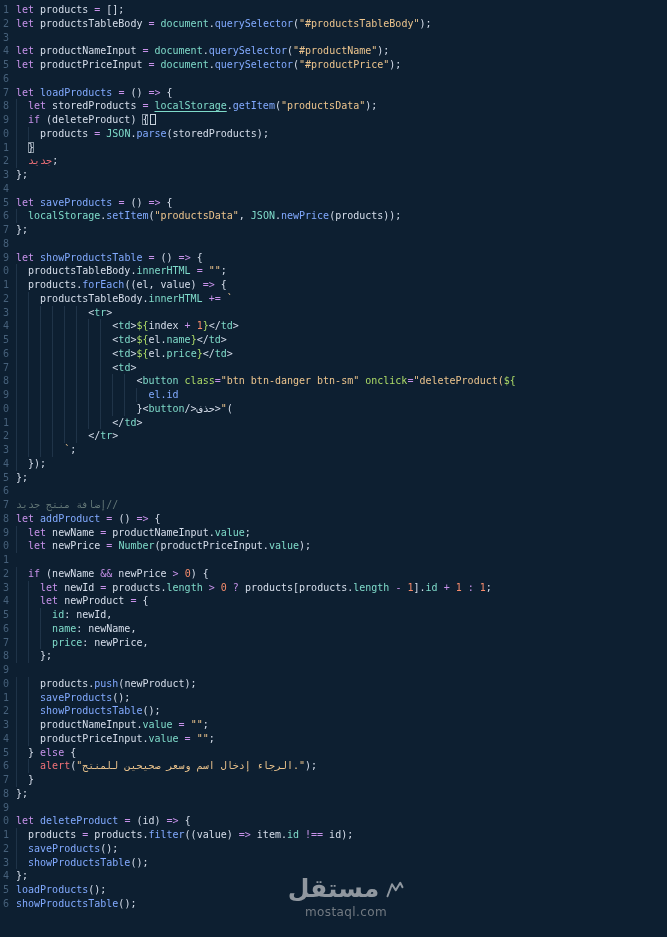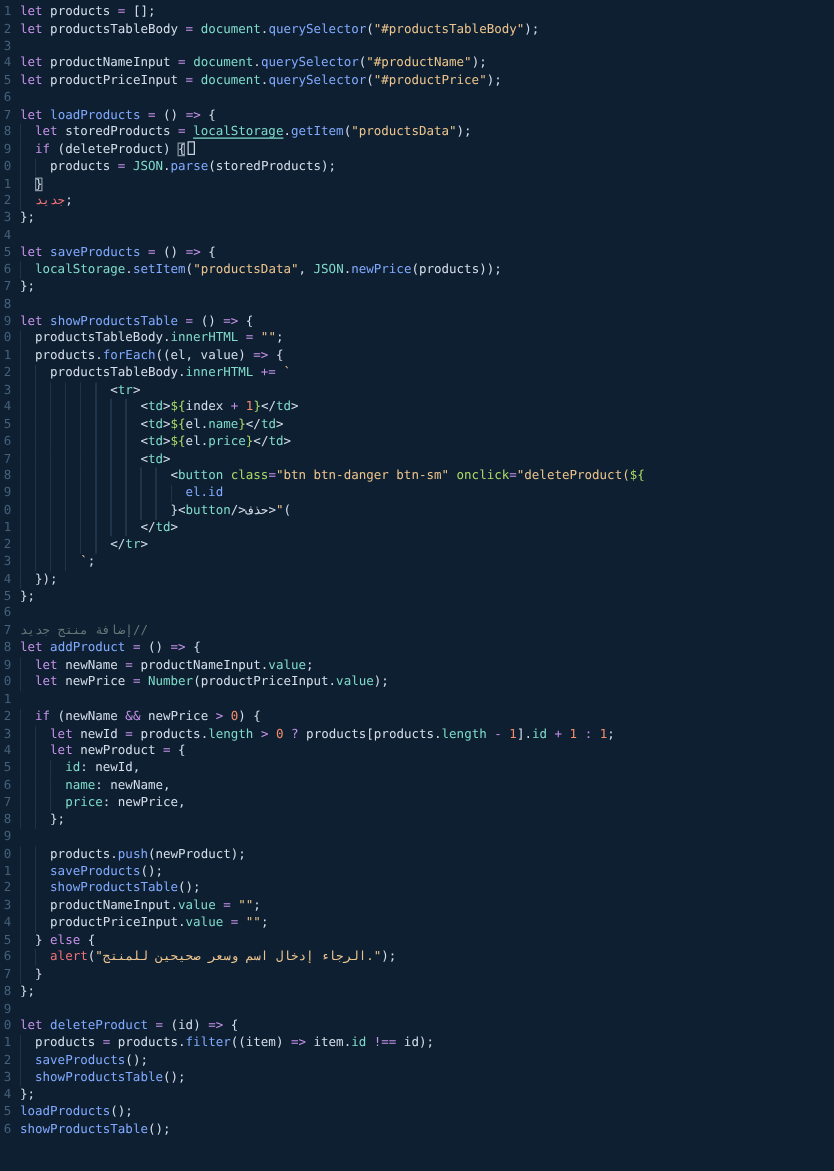--- a/index.html
+++ b/index.html
@@ -272,21 +272,21 @@
       <div class="line">
         <span class="gutter">9</span>
         <span class="code"></span>
       </div>
       <div class="line">
         <span class="gutter">0</span>
         <span class="code"><span class="k">let</span><span class="t"> </span><span class="fn">deleteProduct</span><span class="t"> </span><span class="o">=</span><span class="t"> (id) </span><span class="o">=&gt;</span><span class="t"> {</span></span>
       </div>
       <div class="line">
         <span class="gutter">1</span>
-        <span class="code"><span class="ind" style="width: 2ch;"></span><span class="t">products </span><span class="o">=</span><span class="t"> products.</span><span class="fn">filter</span><span class="t">((item) </span><span class="o">=&gt;</span><span class="t"> item.</span><span class="bi">id</span><span class="t"> </span><span class="o">!==</span><span class="t"> id);</span></span>
+        <span class="code"><span class="ind" style="width: 2ch;"></span><span class="t">products </span><span class="o">=</span><span class="t"> products.</span><span class="fn">filter</span><span class="t">((value) </span><span class="o">=&gt;</span><span class="t"> item.</span><span class="bi">id</span><span class="t"> </span><span class="o">!==</span><span class="t"> id);</span></span>
       </div>
       <div class="line">
         <span class="gutter">2</span>
         <span class="code"><span class="ind" style="width: 2ch;"></span><span class="fn">saveProducts</span><span class="t">();</span></span>
       </div>
       <div class="line">
         <span class="gutter">3</span>
         <span class="code"><span class="ind" style="width: 2ch;"></span><span class="fn">showProductsTable</span><span class="t">();</span></span>
       </div>
       <div class="line">
@@ -296,13 +296,24 @@
       <div class="line">
         <span class="gutter">5</span>
         <span class="code"><span class="fn">loadProducts</span><span class="t">();</span></span>
       </div>
       <div class="line">
         <span class="gutter">6</span>
         <span class="code"><span class="fn">showProductsTable</span><span class="t">();</span></span>
       </div>
     </div>
 
+  <div class="watermark">
+    <div class="wm-row">
+      <span class="wm-brand">مستقل</span>
+      <span class="wm-logo">
+        <svg viewBox="0 0 24 22" aria-hidden="true">
+          <path d="M2 20 L8 4 L13 12 L19 2 L22 8" fill="none" stroke="currentColor" stroke-width="2.6" stroke-linecap="round" stroke-linejoin="round"></path>
+        </svg>
+      </span>
+    </div>
+    <div class="wm-domain">mostaql.com</div>
+  </div>
 </div>
 
 </body></html>

